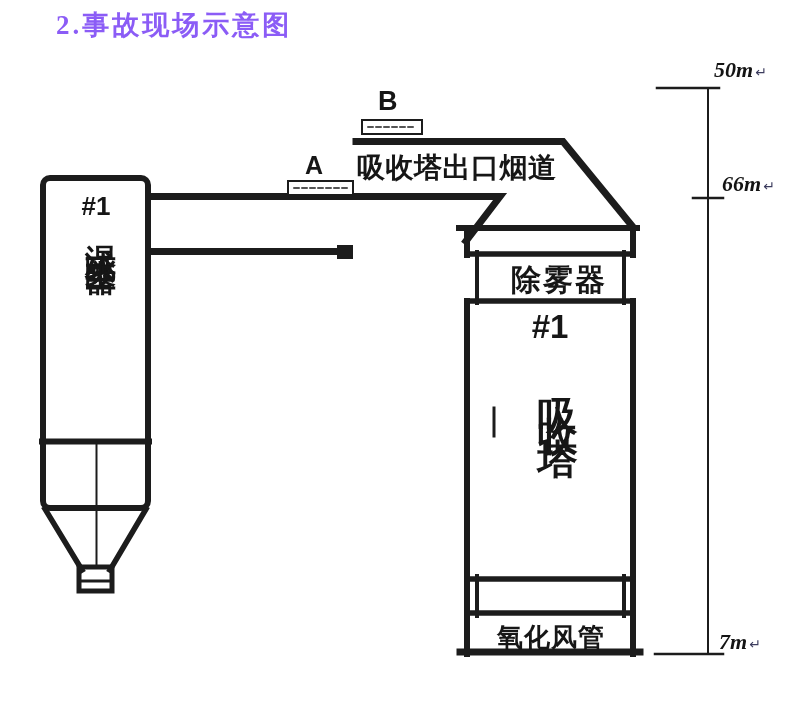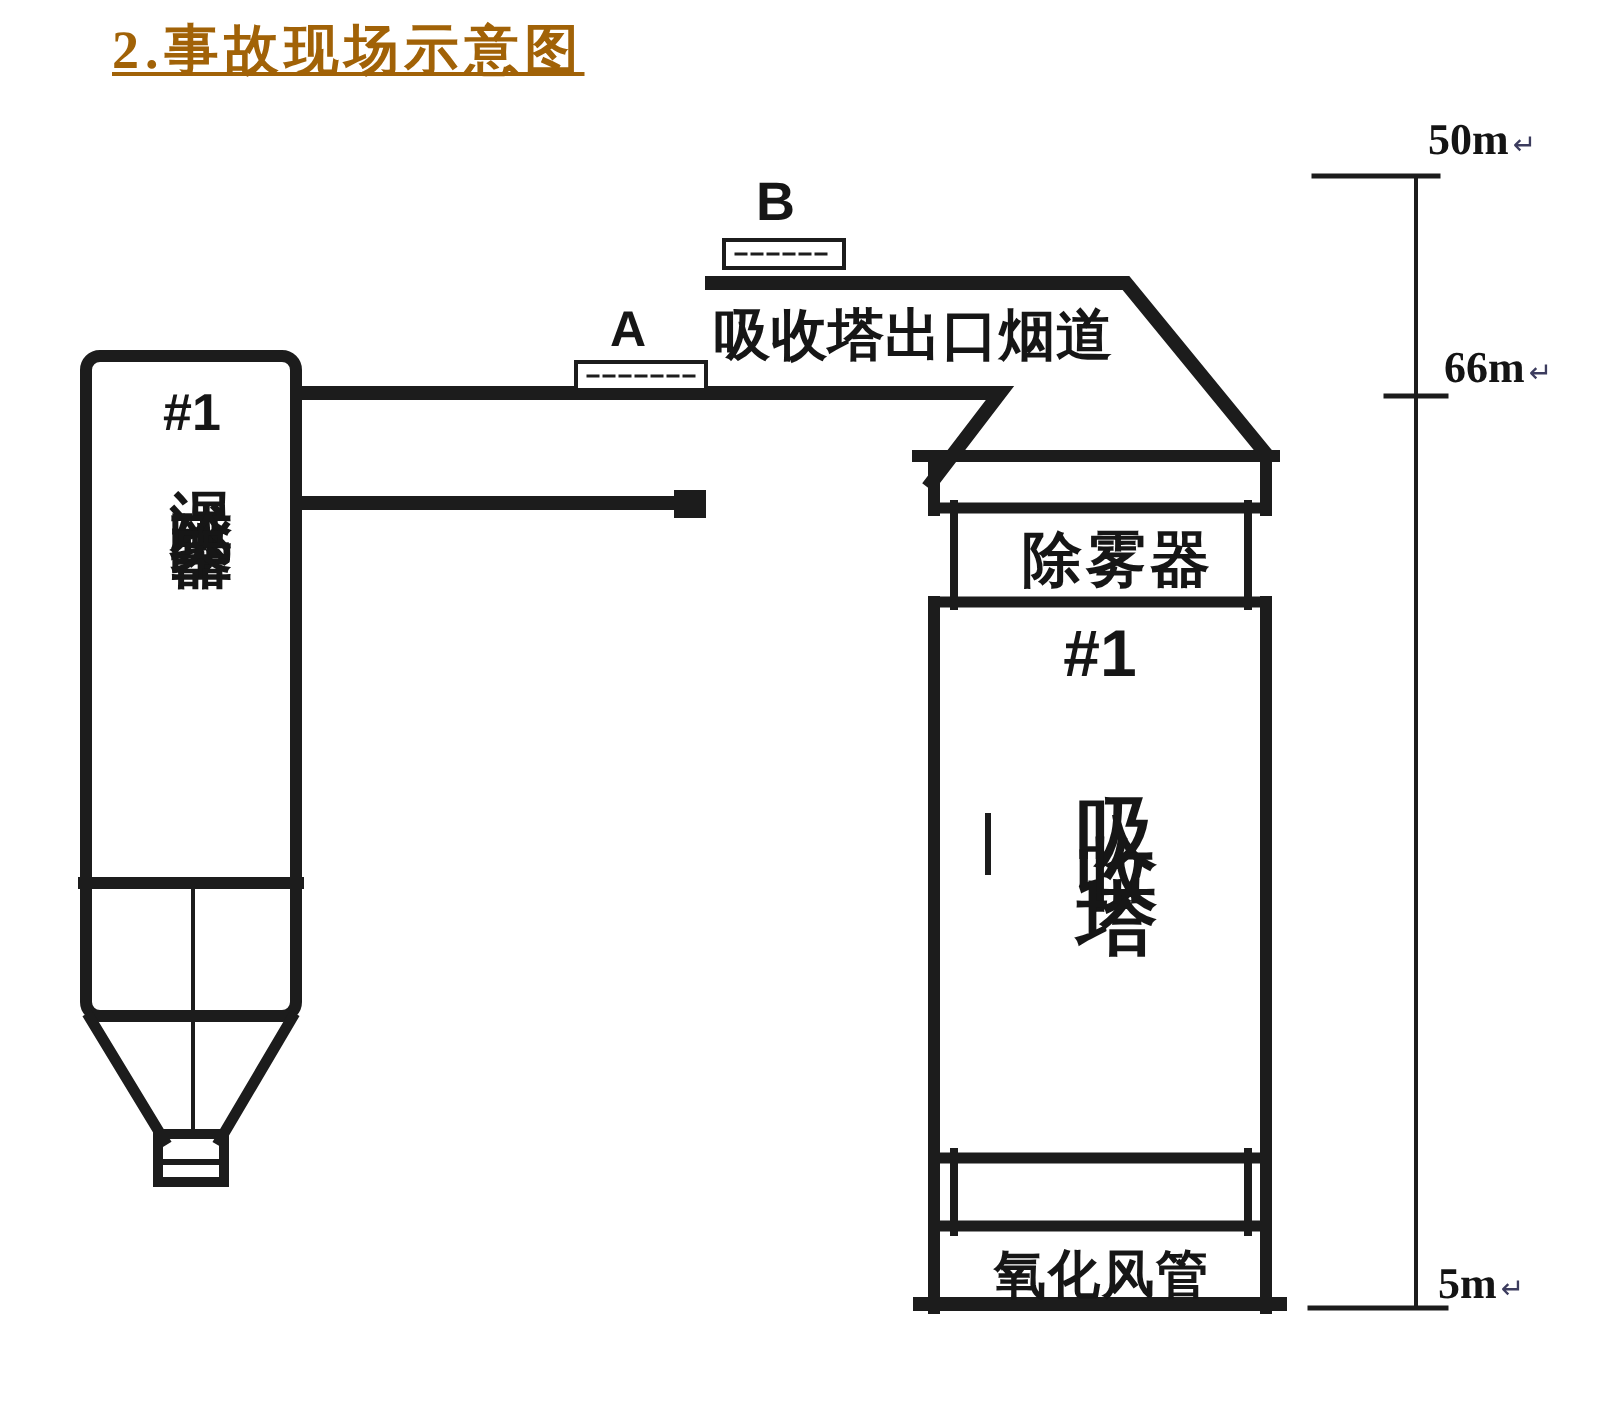--- a/index.html
+++ b/index.html
@@ -1,27 +1,27 @@
 <!DOCTYPE html>
 <html><head>
 <meta charset="utf-8">
 <style>
   html,body{margin:0;padding:0;background:#ffffff;}
   .page{position:relative;width:806px;height:701px;background:#ffffff;overflow:hidden;
         font-family:"Liberation Sans",sans-serif;color:#1c1c1c;}
   .abs{position:absolute;}
   .doc-title{left:56px;top:7px;font-family:"Liberation Serif",serif;
-             font-weight:bold;font-size:27px;letter-spacing:3px;color:#a16207;text-decoration:underline;}
+             font-weight:bold;font-size:27px;letter-spacing:3px;color:#8b5cf6;}
   .cjk-b{font-weight:bold;color:#161616;}
   .vtext{writing-mode:vertical-rl;-webkit-writing-mode:vertical-rl;
          text-orientation:upright;-webkit-text-orientation:upright;}
   .ctr{text-align:center;}
   .pt-label{font-weight:600;color:#161616;}
   .scale-label{font-family:"Liberation Serif",serif;font-weight:bold;
-               font-size:22px;color:#141414;white-space:nowrap;}
+               font-size:22px;color:#141414;white-space:nowrap;font-style:italic;}
   .para-mark{font-family:"DejaVu Sans",sans-serif;font-weight:normal;
              font-size:14px;color:#3c3c5e;margin-left:2px;}
   svg{position:absolute;left:0;top:0;}
   svg *{vector-effect:none;}
 </style>
 </head>
 <body>
 
 <div class="page">
 
@@ -87,16 +87,16 @@
   <div class="abs cjk-b vtext" style="left:531px;top:366px;font-size:40px;letter-spacing:20px;">吸收塔</div>
   <div class="abs cjk-b ctr" style="left:481px;top:581px;width:140px;font-size:26px;letter-spacing:1px;margin-top:39px;">氧化风管</div>
 
   <div class="abs scale-label" style="left:714px;top:57px;">
     <span>50m</span><span class="para-mark">↵</span>
   </div>
   <div class="abs scale-label" style="left:722px;top:171px;">
     <span>66m</span><span class="para-mark">↵</span>
   </div>
   <div class="abs scale-label" style="left:719px;top:629px;">
-    <span>5m</span><span class="para-mark">↵</span>
+    <span>7m</span><span class="para-mark">↵</span>
   </div>
 
 </div>
 
 </body></html>

